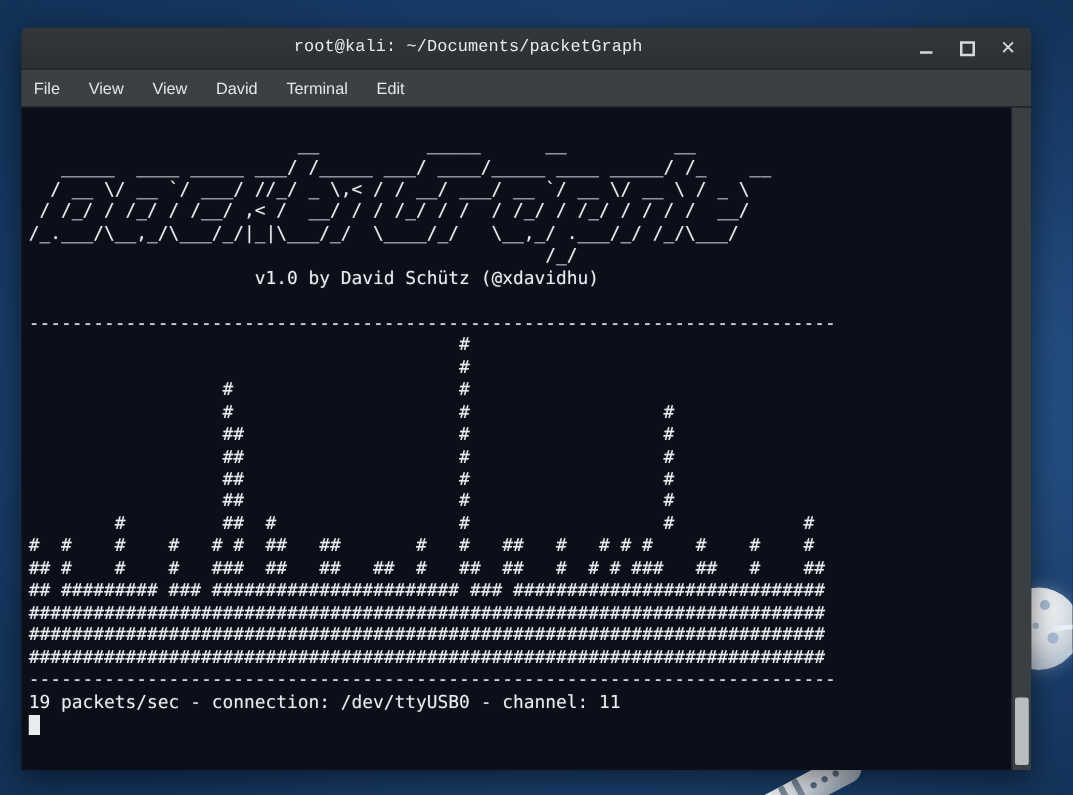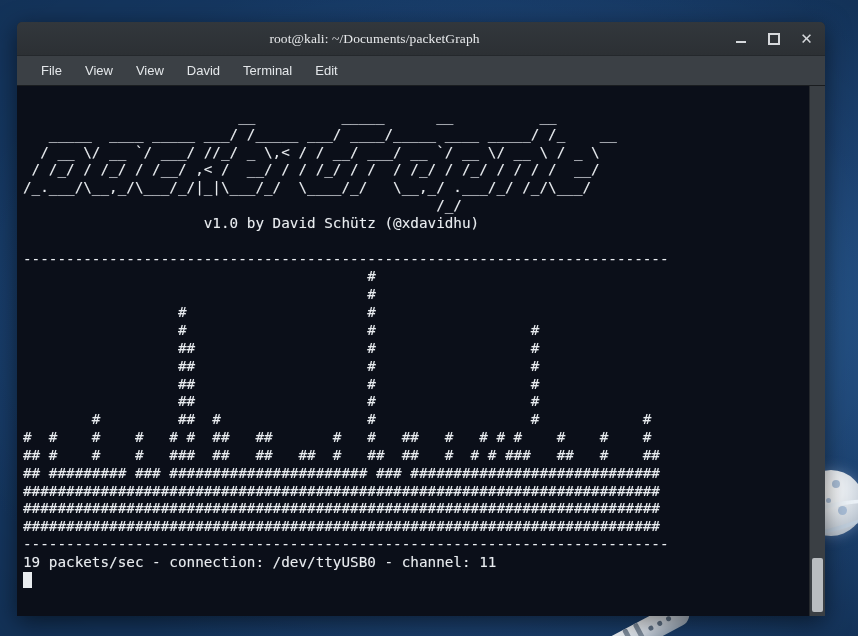--- a/index.html
+++ b/index.html
@@ -129,21 +129,21 @@
     align-items: center;
     position: relative;
     flex: 0 0 auto;
     border-radius: 5px 5px 0 0;
   }
   #title-text {
     flex: 1;
     text-align: center;
     color: #e8eaec;
     font-size: 13.5px;
-    font-family: Liberation Serif, serif;
+    font-family: Liberation Mono, monospace;
     letter-spacing: .1px;
     white-space: nowrap;
     overflow: hidden;
   }
   .winbtns { display: flex; align-items: center; padding-right: 10px; gap: 16px; }
   .winbtn {
     width: 17px; height: 17px;
     color: #d6d9dc;
     display: flex; align-items: center; justify-content: center;
     font-size: 13px;
@@ -153,21 +153,20 @@
   .winbtn .minglyph { display: block; width: 10px; height: 2px; background: #d6d9dc; margin-top: 7px; }
   .winbtn .maxglyph { display: block; width: 8px; height: 8px; border: 2px solid #d6d9dc; }
   .winbtn .closeglyph { font-size: 15px; line-height: 1; }
 
   #menubar {
     height: 29px;
     background: #3b4045;
     border-bottom: 1px solid #1a1d20;
     display: flex;
     align-items: center;
-    padding-left: 14px;
     gap: 3px;
     flex: 0 0 auto;
   }
   .menu-item {
     color: #e4e7ea;
     font-size: 13px;
     font-family: "Liberation Sans", sans-serif;
     padding: 4px 10px;
     border-radius: 2px;
     cursor: default;

